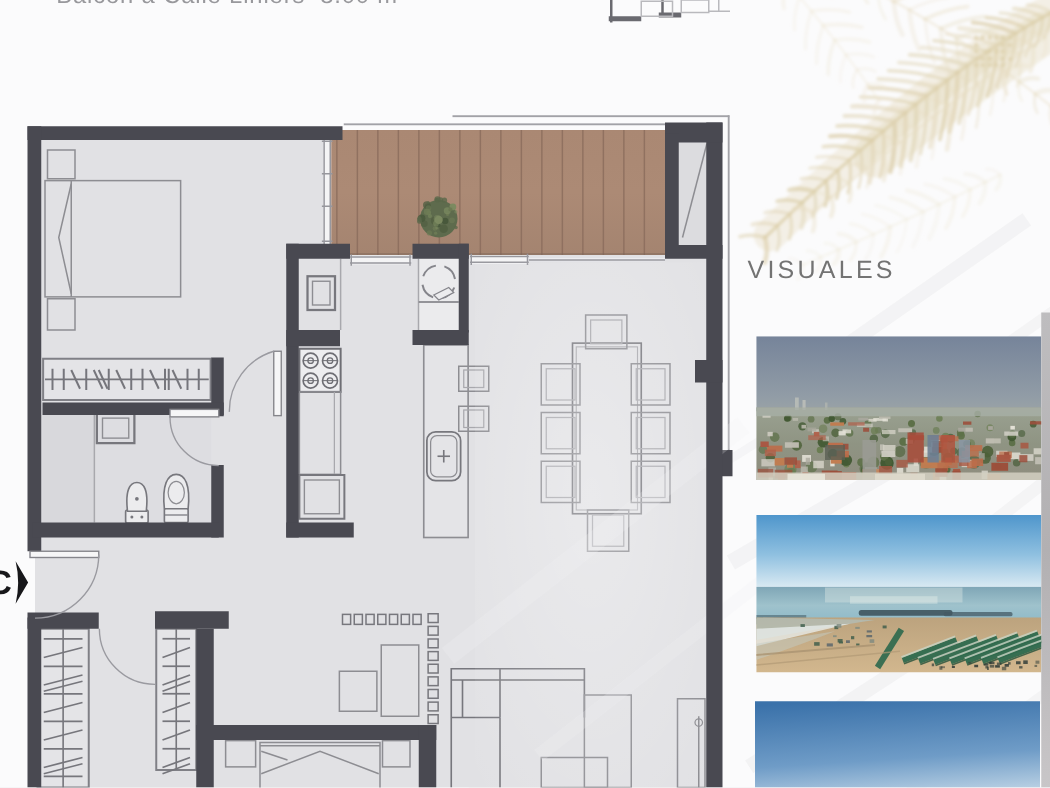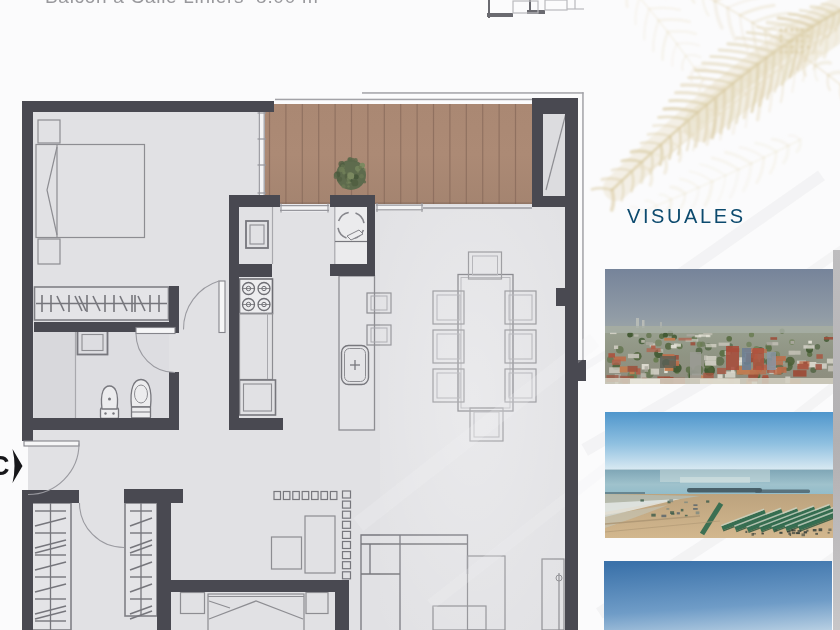--- a/index.html
+++ b/index.html
@@ -865,12 +865,12 @@
     <linearGradient id="sky3" x1="0.25" y1="0" x2="0.52" y2="1.25">
       <stop offset="0" stop-color="#3b72aa"></stop>
       <stop offset="0.55" stop-color="#6f9cc7"></stop>
       <stop offset="1" stop-color="#cfe0ec"></stop>
     </linearGradient>
     <rect x="604" y="561" width="228" height="69" fill="url(#sky3)"></rect>
   </svg>
 
 <div class="lbl" style="left:45px;top:-14px;font-size:19px;color:#98989c;letter-spacing:0.7px;">Balcón a Calle Liniers&nbsp;&nbsp;8.00 m</div>
 
-<div class="lbl" style="left:598px;top:205px;font-size:20px;color:#0c4a6e;letter-spacing:2.6px;margin-left:29px;">VISUALES</div>
+<div class="lbl" style="left:598px;top:205px;font-size:20px;color:#737373;letter-spacing:2.6px;">VISUALES</div>
 </body></html>

